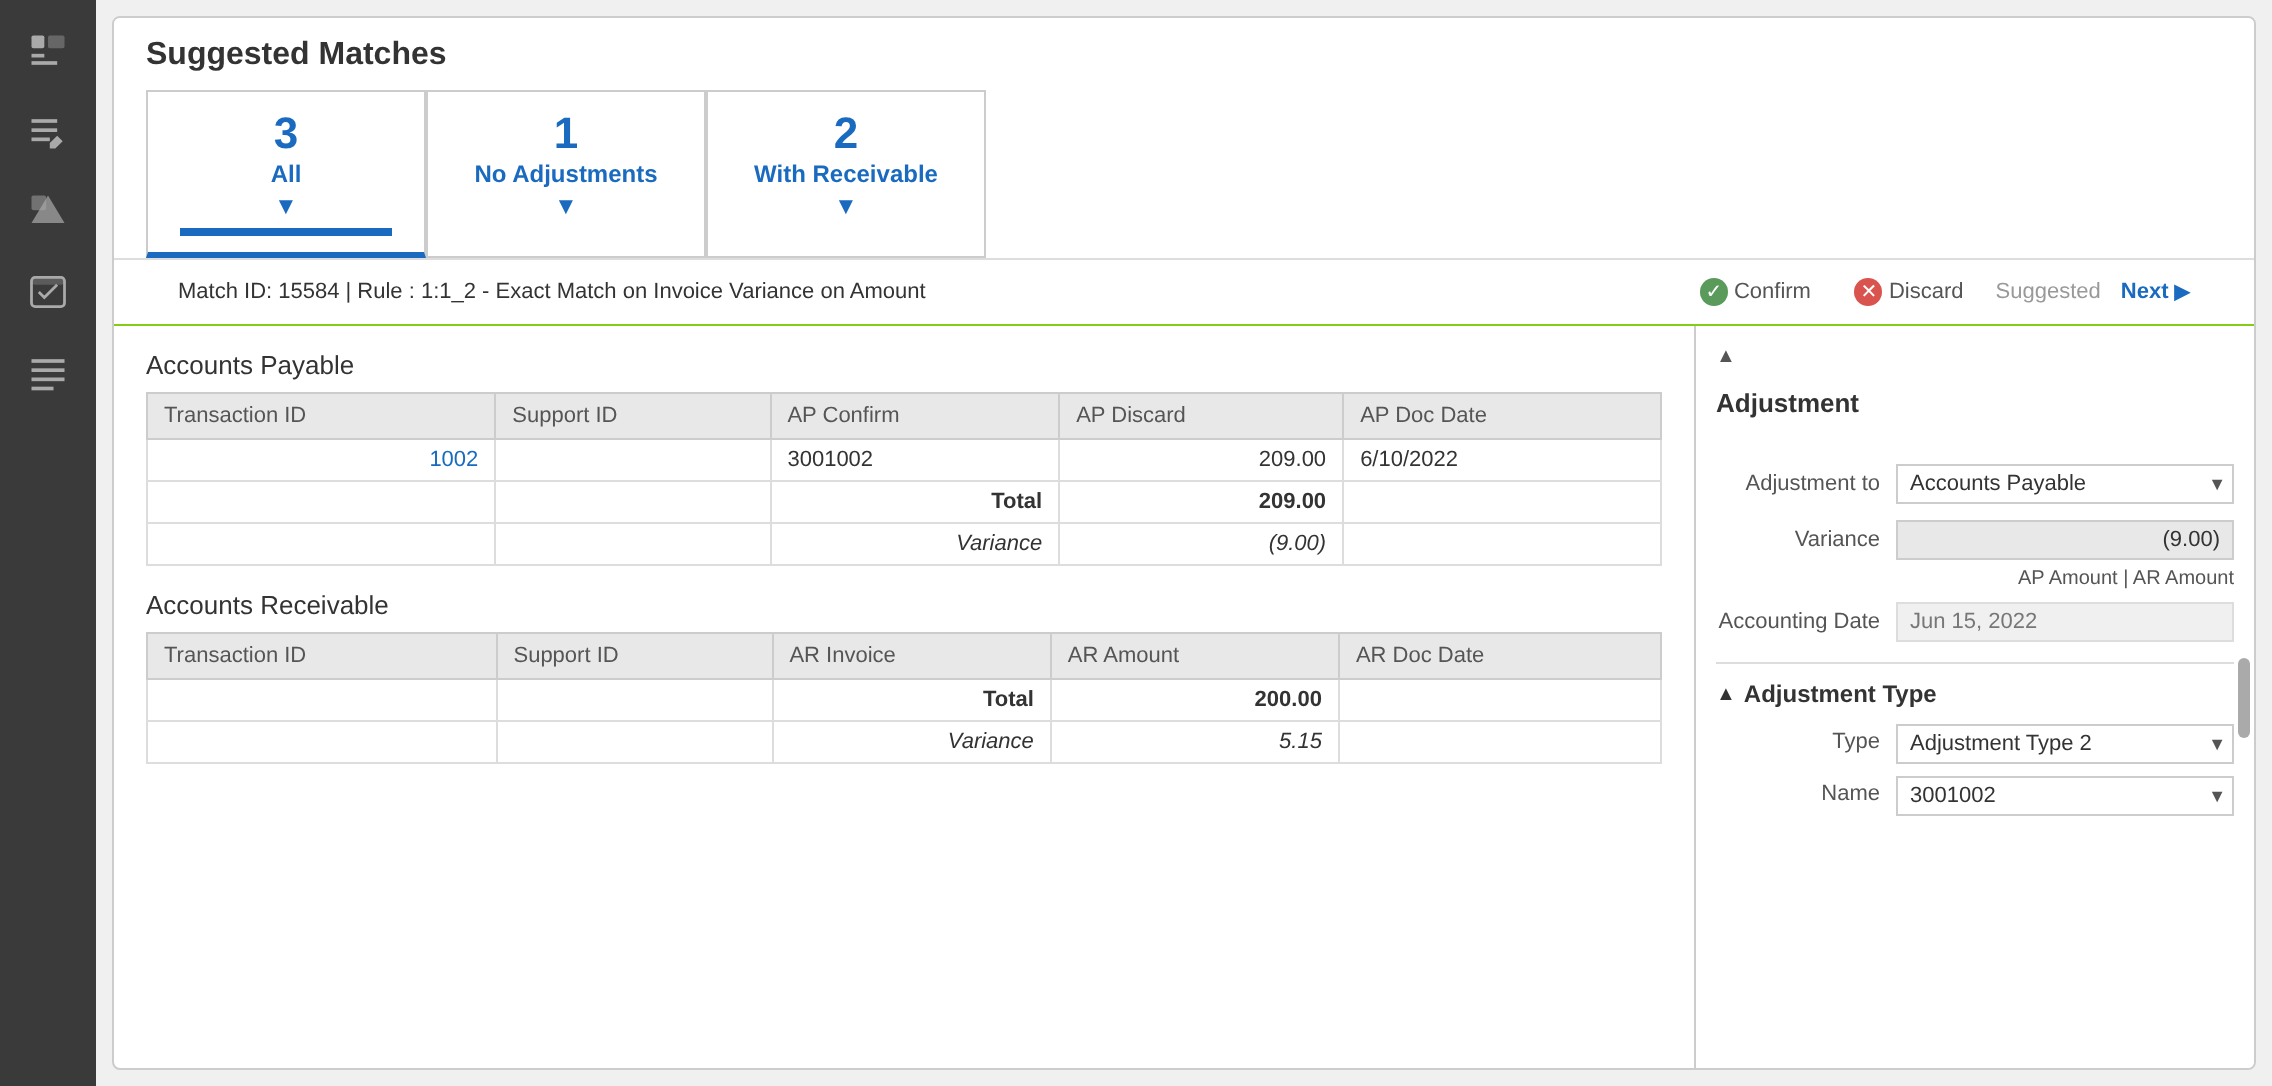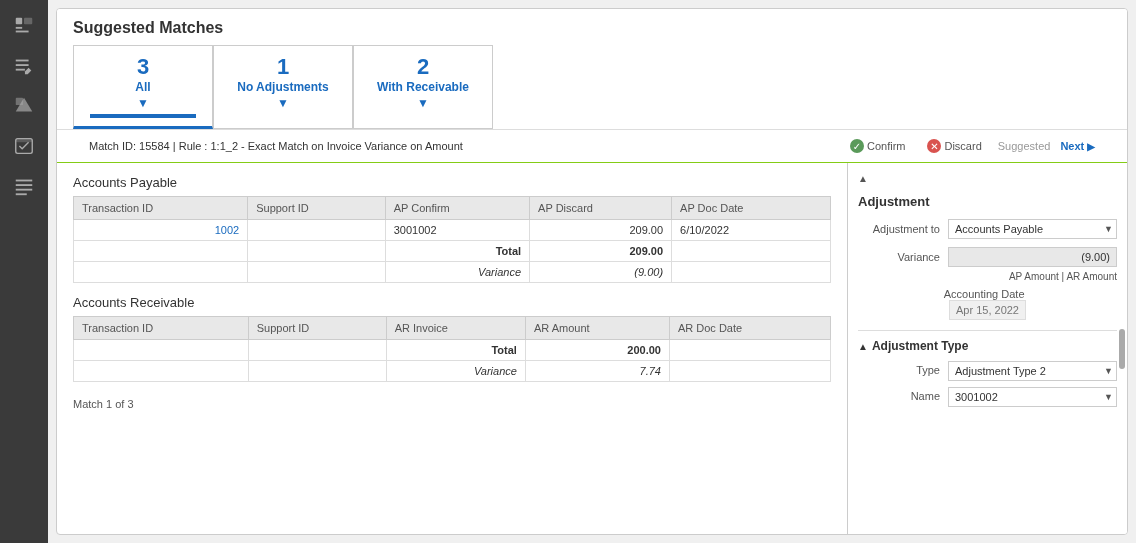--- a/index.html
+++ b/index.html
@@ -57,30 +57,30 @@
     .data-table td { padding: 4px 8px; border: 1px solid #ddd; font-size: 11px; color: #333; }
     .data-table td.num { text-align: right; }
     .data-table td.blue { color: #1a6bbf; text-align: right; }
     .data-table tr.total-row td { font-weight: bold; }
     .data-table tr.variance-row td { font-style: italic; }
     .match-footer { font-size: 11px; color: #555; padding: 4px 0; }
 
     
     .adjustment-panel { width: 280px; border-left: 1px solid #ccc; background: #fff; overflow-y: auto; padding: 10px; position: relative; }
 
-    .adj-title { font-size: 13px; font-weight: bold; color: #333; margin-bottom: 10px; }
+    .adj-title { font-size: 13px; font-weight: bold; color: #333; margin-bottom: 23px; }
     .adj-field { display: flex; align-items: center; margin-bottom: 8px; }
     .adj-field-label { width: 90px; font-size: 11px; color: #555; text-align: right; padding-right: 8px; }
     .adj-field-control { flex: 1; }
     .adj-select { width: 100%; padding: 3px 6px; font-size: 11px; border: 1px solid #ccc; background: #fff; color: #333; appearance: none; cursor: pointer; }
     .adj-variance-row { display: flex; align-items: center; margin-bottom: 4px; }
     .adj-variance-label { width: 90px; font-size: 11px; color: #555; text-align: right; padding-right: 8px; }
     .adj-variance-value { flex: 1; text-align: right; font-size: 11px; color: #333; border: 1px solid #ccc; background: #e8e8e8; padding: 3px 6px; }
     .adj-amount-hint { font-size: 10px; color: #555; text-align: right; margin-left: 90px; margin-bottom: 6px; }
-    .adj-date-row { display: flex; align-items: center; margin-bottom: 10px; flex-direction: column; }
+    .adj-date-row { display: flex; align-items: center; margin-bottom: 10px; }
     .adj-date-label { width: 90px; font-size: 11px; color: #555; text-align: right; padding-right: 8px; }
     .adj-date-value { flex: 1; font-size: 11px; color: #777; background: #f0f0f0; padding: 3px 6px; border: 1px solid #ddd; }
 
     .adj-type-section { margin-top: 6px; }
     .adj-type-header { display: flex; align-items: center; gap: 4px; font-size: 12px; font-weight: bold; color: #333; margin-bottom: 8px; border-top: 1px solid #ddd; padding-top: 8px; }
     .triangle-icon { color: #333; font-size: 10px; }
 
     .adj-type-field { display: flex; align-items: flex-start; margin-bottom: 6px; }
     .adj-type-label { width: 90px; font-size: 11px; color: #555; text-align: right; padding-right: 8px; padding-top: 3px; }
     .adj-type-control { flex: 1; }
@@ -241,27 +241,26 @@
                 <td></td>
                 <td></td>
                 <td style="text-align:right; font-weight:bold;">Total</td>
                 <td class="num">200.00</td>
                 <td></td>
               </tr>
               <tr class="variance-row">
                 <td></td>
                 <td></td>
                 <td style="text-align:right; font-style:italic;">Variance</td>
-                <td class="num">7.74</td>
+                <td class="num">5.15</td>
                 <td></td>
               </tr>
             </tbody>
           </table>
 
-          <div class="match-footer">Match 1 of 3</div>
         </div>
 
         <div class="adjustment-panel">
           <div style="display:flex; align-items:center; gap:4px; margin-bottom:10px;">
             <span style="font-size:10px; color:#555;">▲</span>
           </div>
           <div class="adj-title">Adjustment</div>
 
           <div class="adj-field">
             <span class="adj-field-label">Adjustment to</span>
@@ -276,21 +275,21 @@
           </div>
 
           <div class="adj-variance-row">
             <span class="adj-variance-label">Variance</span>
             <div class="adj-variance-value">(9.00)</div>
           </div>
           <div class="adj-amount-hint">AP Amount | AR Amount</div>
 
           <div class="adj-date-row">
             <span class="adj-date-label">Accounting Date</span>
-            <div class="adj-date-value">Apr 15, 2022</div>
+            <div class="adj-date-value">Jun 15, 2022</div>
           </div>
 
           <div class="adj-type-section">
             <div class="adj-type-header">
               <span class="triangle-icon">▲</span>
               <span>Adjustment Type</span>
             </div>
 
             <div class="adj-type-field">
               <span class="adj-type-label">Type</span>

